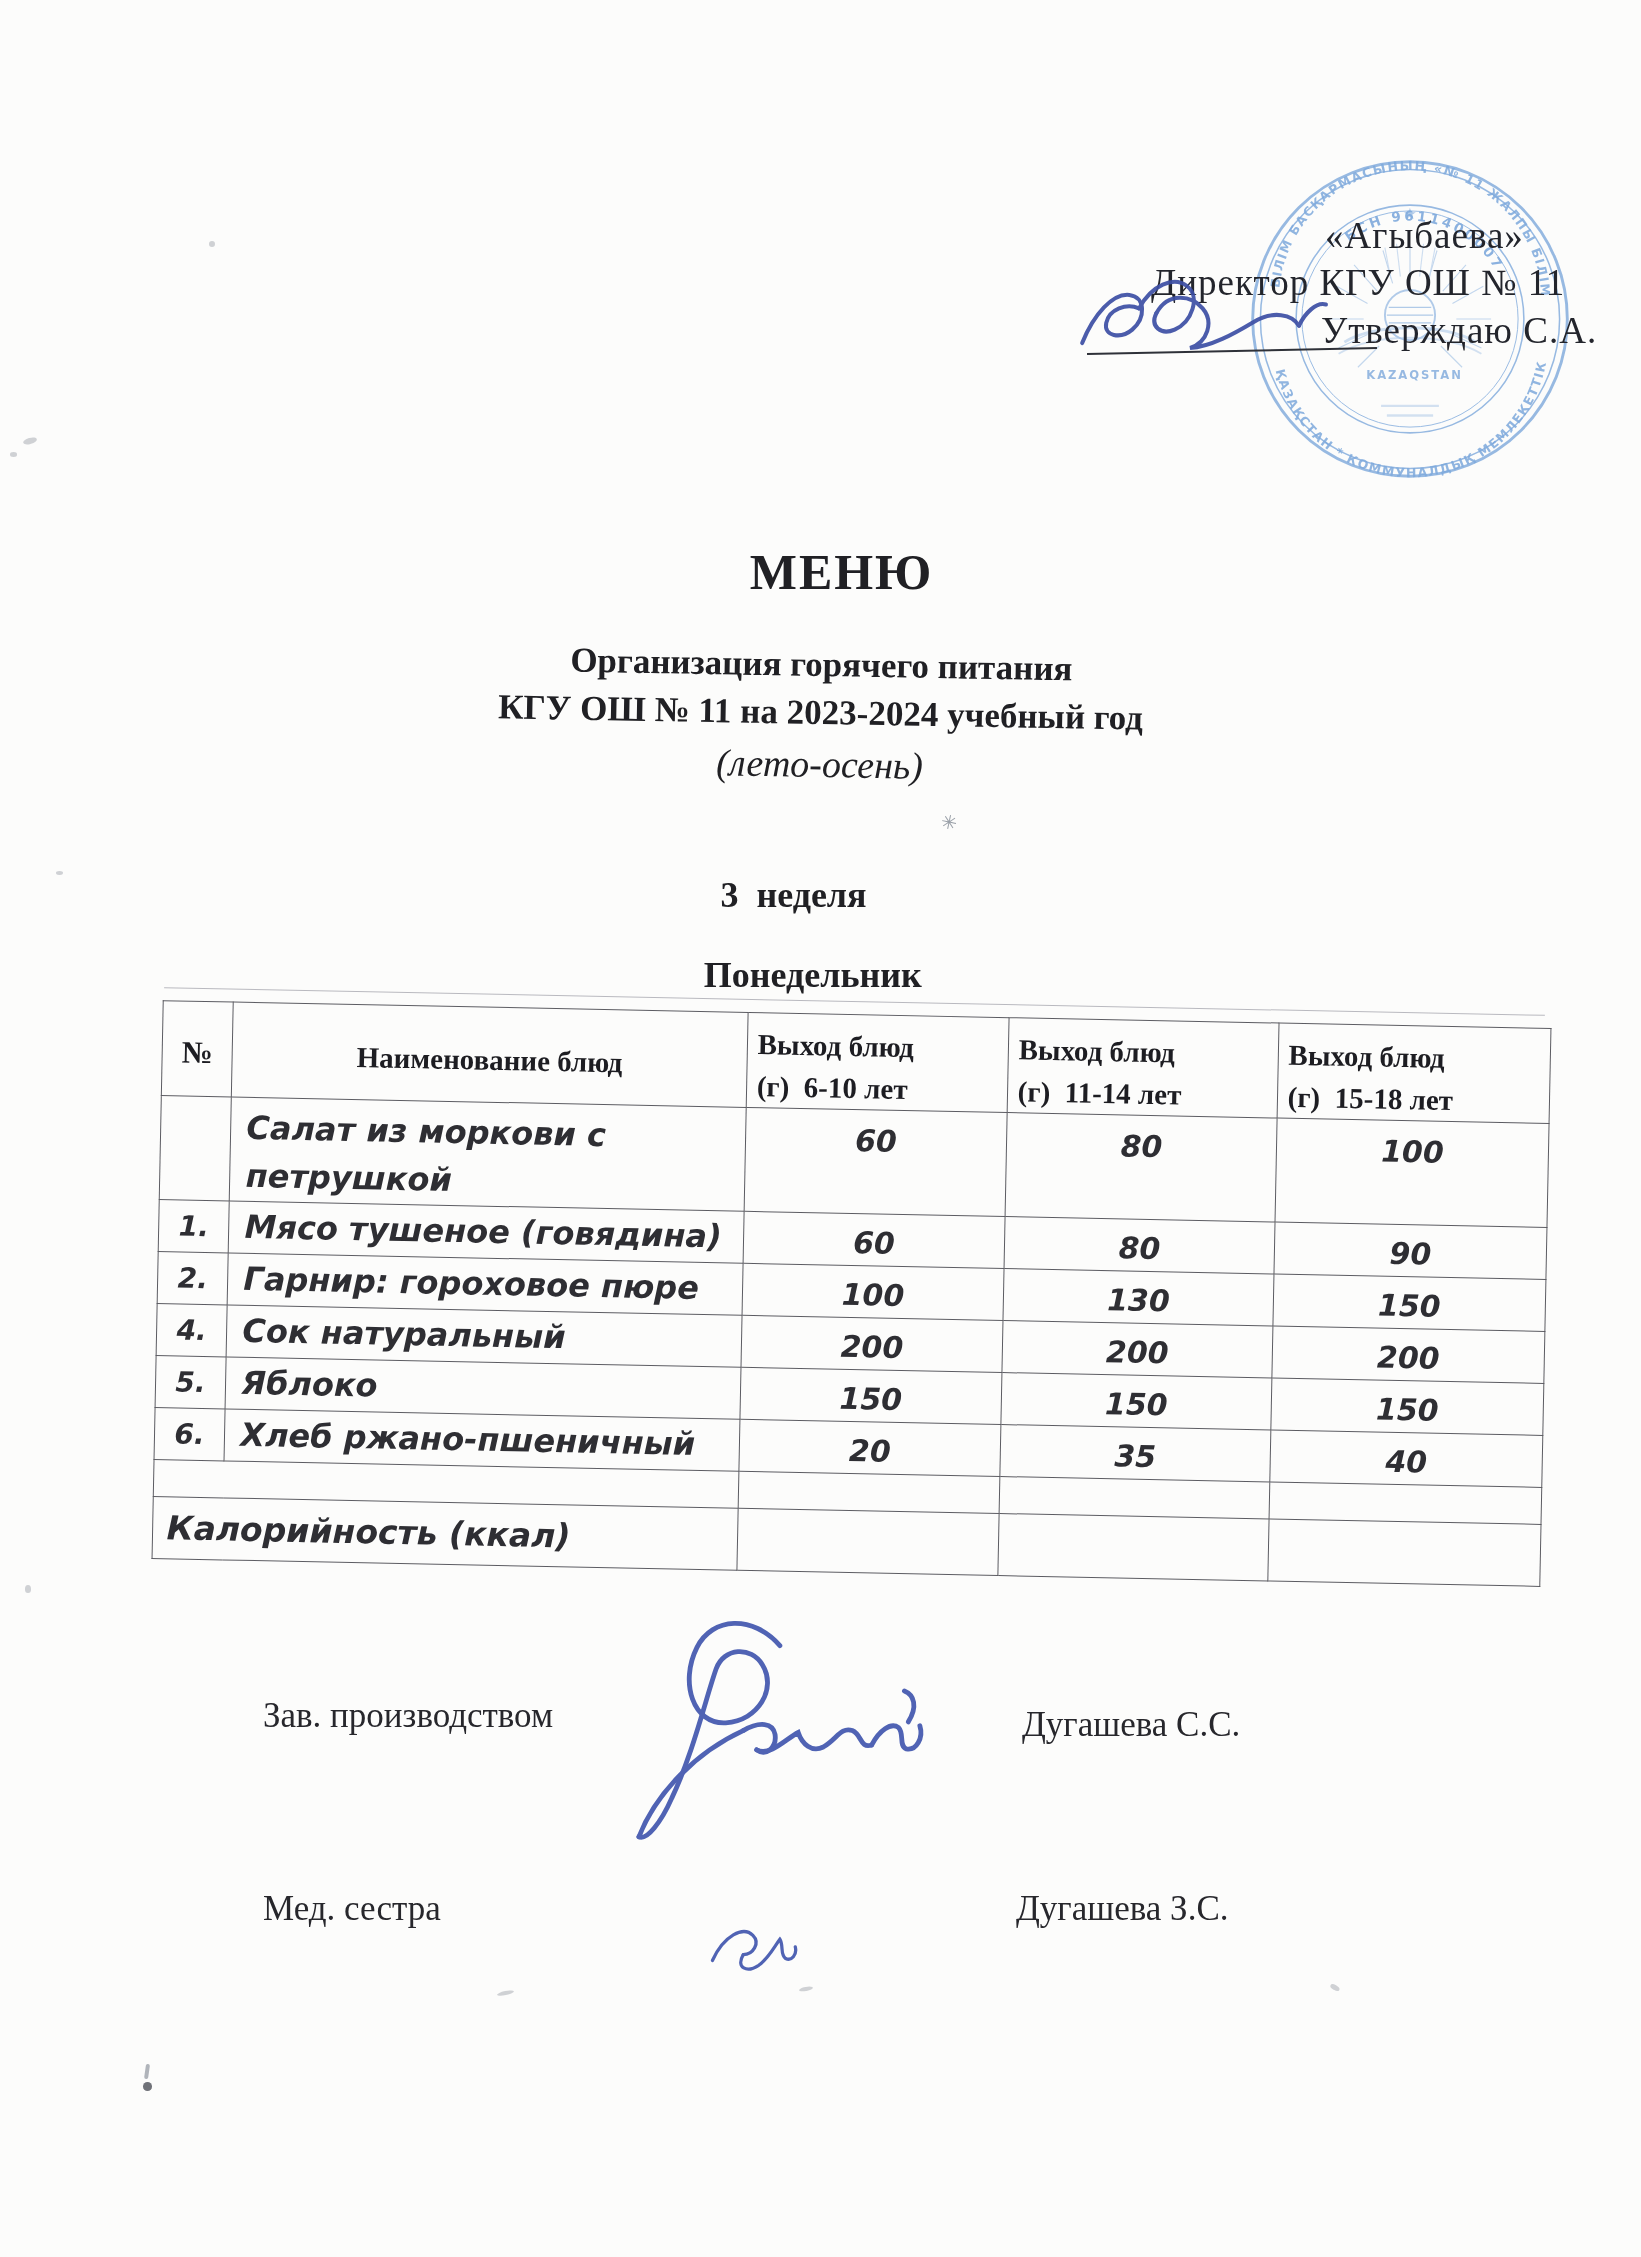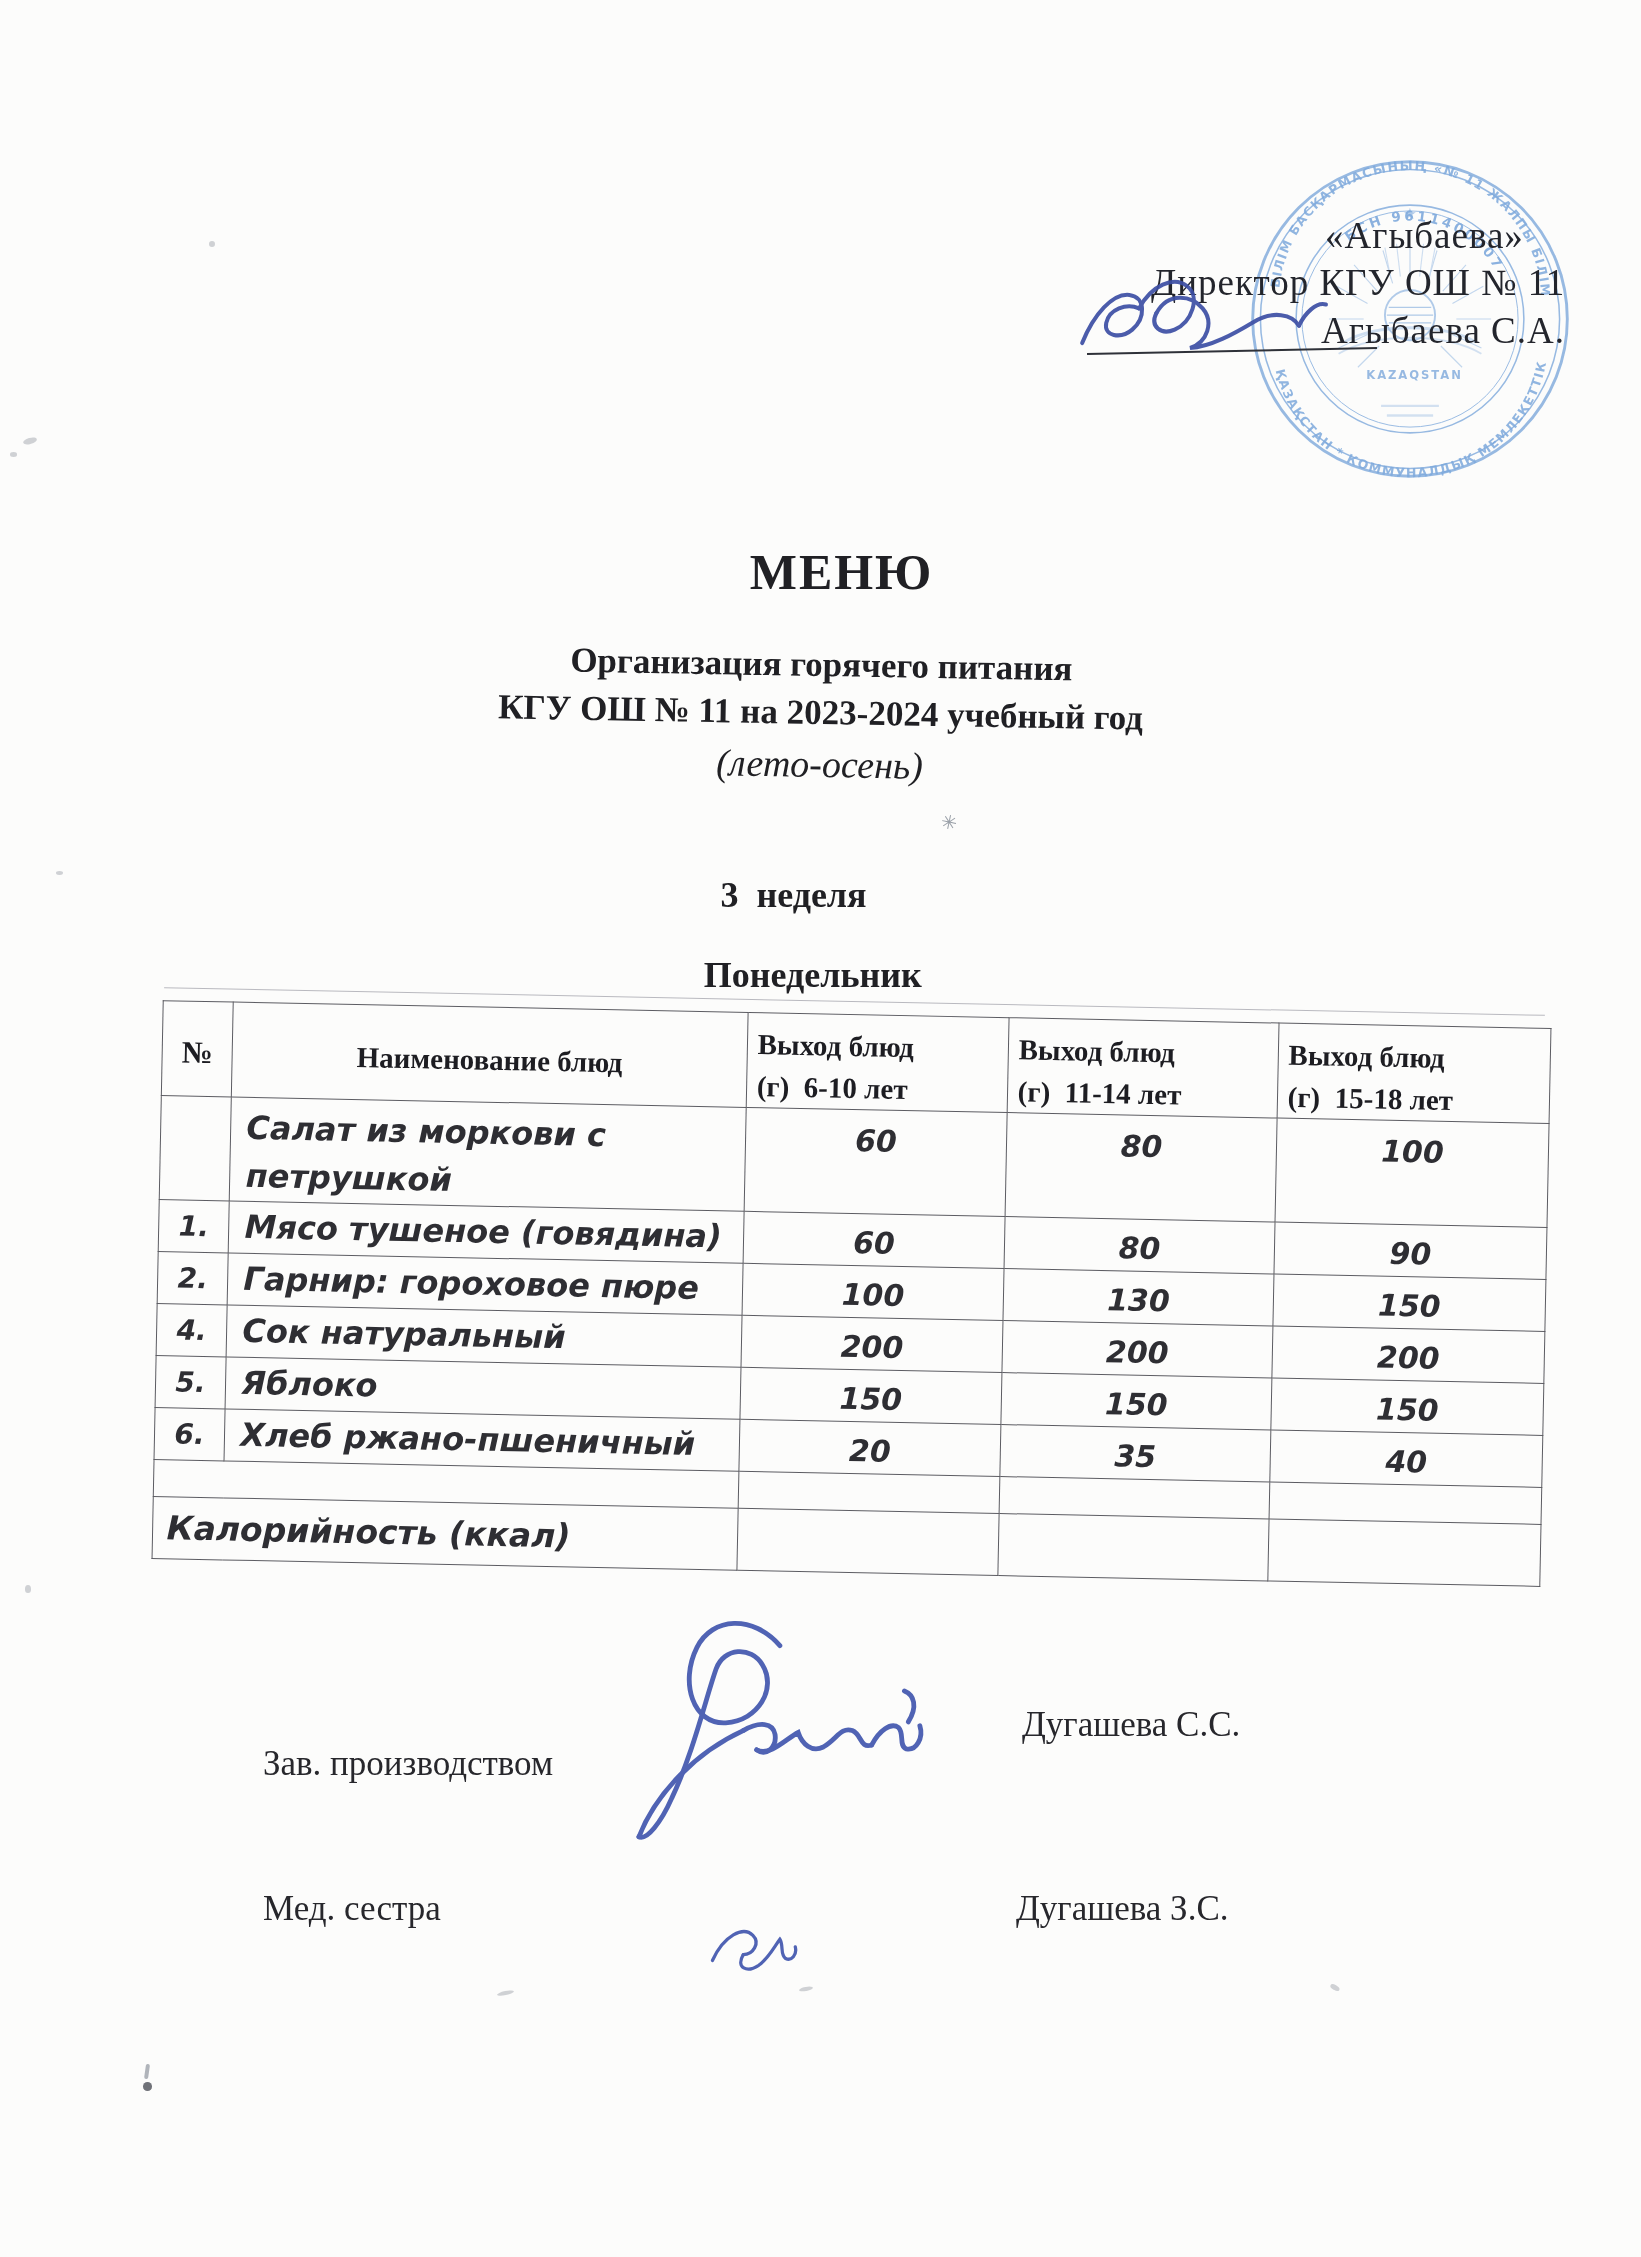--- a/index.html
+++ b/index.html
@@ -86,21 +86,21 @@
       <textPath href="#arcBsn" startOffset="18%">БСН 961140000738</textPath>
     </text>
     <text font-size="12" letter-spacing="2" opacity="0.8">
       <textPath href="#kzLine" startOffset="8%">KAZAQSTAN</textPath>
     </text>
   </g>
 </svg>
 
 <div class="abs appr" style="left:1325px;top:214px;">«Агыбаева»</div>
 <div class="abs appr" style="left:1151px;top:261px;">Директор КГУ ОШ № 11</div>
-<div class="abs appr" style="left:1321px;top:309px;">Агыбаева С.А.</div>
+<div class="abs appr" style="left:1321px;top:309px;">Утверждаю С.А.</div>
 <div class="abs sig-underline" style="left:1087px;top:350px;"></div>
 <svg class="abs" style="left:1074px;top:266px;" width="290" height="106" viewBox="0 0 300 110">
   <g stroke="#3d4fa5" stroke-width="4.2" fill="none" stroke-linecap="round" opacity="0.92">
     <path d="M8,80 C20,50 40,28 57,30 C74,32 74,54 60,66 C48,76 30,73 33,59 C36,45 54,38 67,44"></path>
     <path d="M67,44 C80,20 103,10 117,21 C131,32 122,58 104,66 C90,72 78,63 85,49"></path>
     <path d="M85,49 C97,27 121,30 133,44 C145,58 138,79 120,85 C141,84 166,70 186,58 C206,46 226,50 233,62"></path>
     <path d="M233,62 C239,49 251,37 261,40"></path>
   </g>
 </svg>
 
@@ -192,21 +192,21 @@
   <tr style="height:62px;">
     <td colspan="2" class="kcal">Калорийность (ккал)</td>
     <td class="val"></td>
     <td class="val"></td>
     <td class="val"></td>
   </tr>
 </tbody>
     </table>
 </div>
 
-<div class="abs signoff" style="left:263px;top:1744px;text-align:center;">Зав. производством</div>
+<div class="abs signoff" style="left:263px;top:1696px;text-align:center;">Зав. производством</div>
 <svg class="abs" style="left:579px;top:1607px;" width="367" height="251" viewBox="0 0 380 260">
   <g stroke="#4257ae" stroke-width="5" fill="none" stroke-linecap="round" opacity="0.92">
     <path d="M208,40 C180,8 138,10 122,42 C104,78 118,122 152,120 C186,118 205,84 190,60 C178,40 150,42 142,64 C132,92 118,152 96,198 C85,223 70,242 62,238"></path>
     <path d="M62,238 C80,192 122,150 170,128"></path>
     <path d="M170,128 C187,118 201,120 203,132 C205,146 193,155 184,148"></path>
     <path d="M184,148 C198,155 215,136 227,130 C231,142 241,151 253,145 C267,137 271,124 283,128 C293,132 291,147 303,143"></path>
     <path d="M303,143 C311,128 323,119 331,125 C337,131 331,144 339,147 C349,149 357,136 353,123"></path>
     <path d="M341,119 C351,103 347,91 337,87"></path>
   </g>
 </svg>

